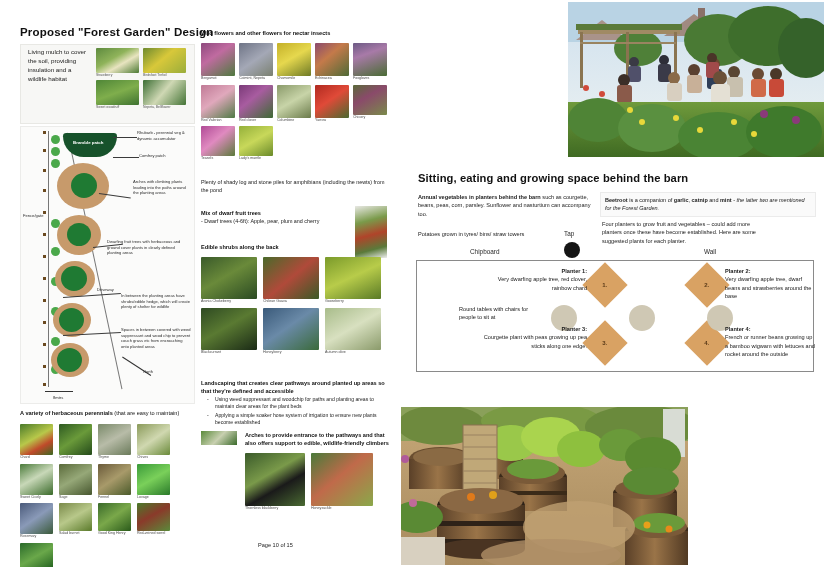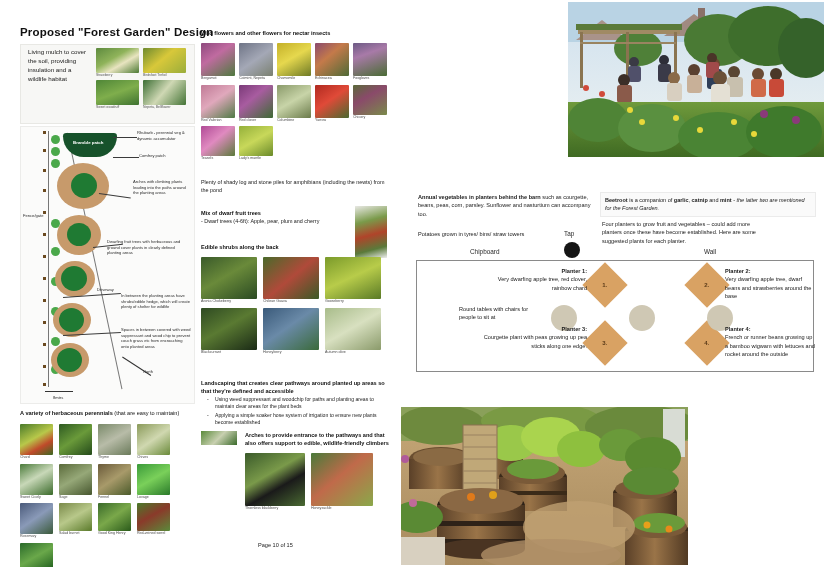--- a/index.html
+++ b/index.html
@@ -394,20 +394,21 @@
 
       </div>
     </div>
   </div>
 
   <div class="page-num">Page 10 of 15</div>
 </div>
 
 <div class="abs" id="slide">
 
+  <div class="slide-title">Sitting, eating and growing space behind the barn</div>
 
   <div class="slide-txt" style="left:6px;top:25px;width:176px">
     <span class="bold">Annual vegetables in planters behind the barn</span>
     <span>such as courgette, beans, peas, corn, parsley. Sunflower and nasturtium can accompany too.</span>
   </div>
 
   <div class="slide-txt" style="left:6px;top:62px;width:180px">Potatoes grown in tyres/ bins/ straw towers</div>
 
   <div id="beetroot-note">
     <span class="bold">Beetroot</span><span> is a companion of </span><span class="bold">garlic</span><span>, </span><span class="bold">catnip</span><span> and </span><span class="bold">mint</span><span> - </span><span class="ital">the latter two are mentioned for the Forest Garden.</span>

